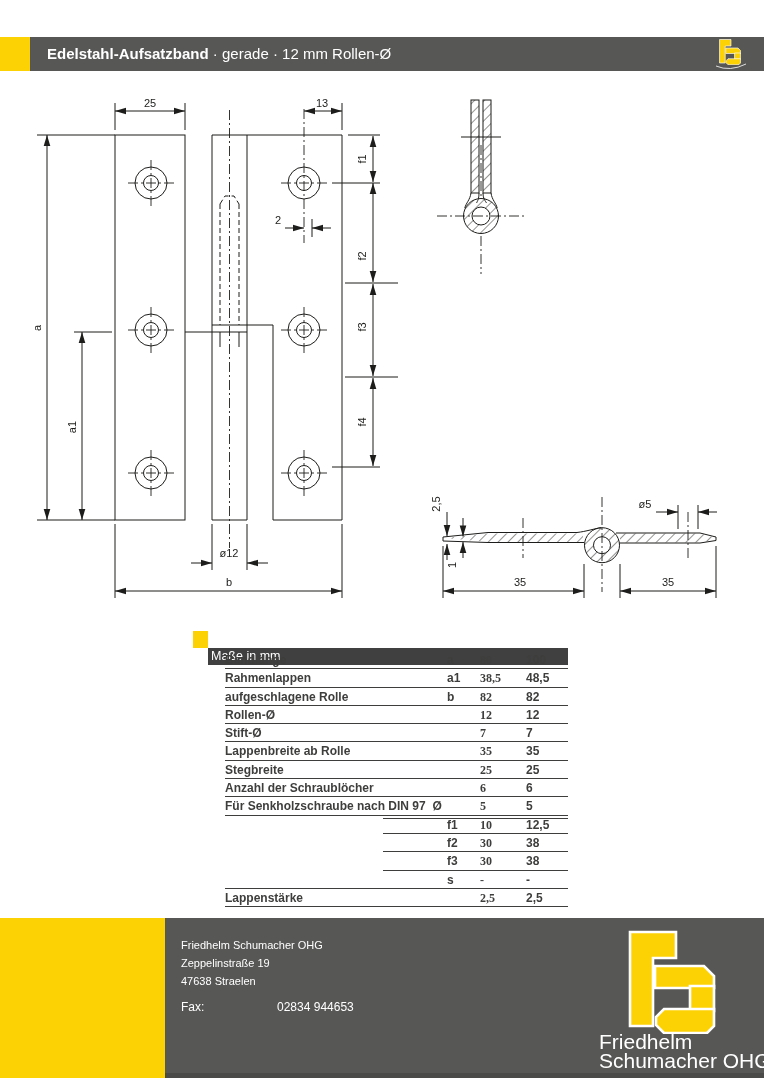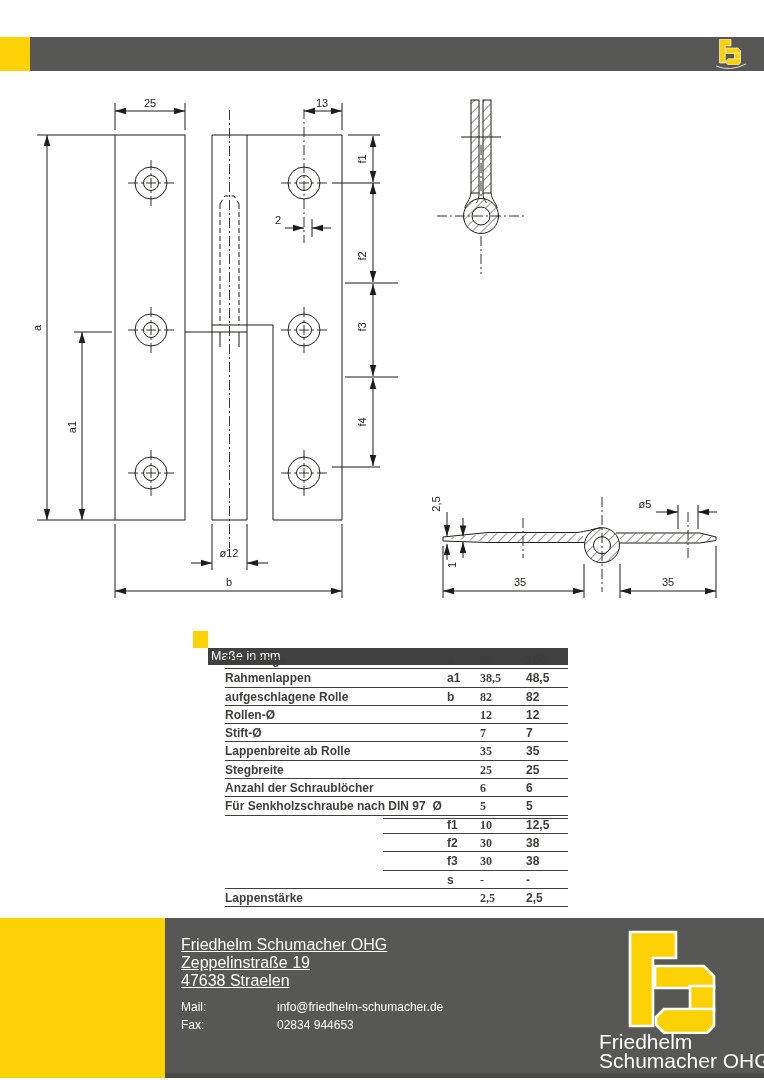--- a/index.html
+++ b/index.html
@@ -33,21 +33,21 @@
   .c2{left:255px;font-family:Liberation Serif, serif;}
   .c3{left:301px;}
   .trow::after{content:"";position:absolute;left:0;right:0;bottom:0;height:1px;background:#3e3e3d;}
   .trow.short::after{left:158px;}
   .trow.dbl::before{content:"";position:absolute;left:158px;right:0;bottom:-3px;height:1px;background:#3e3e3d;}
 
   
   .foot-yellow{position:absolute;left:0;top:918px;width:165px;height:160px;background:#fcd205;}
   .foot-gray{position:absolute;left:165px;top:918px;width:599px;height:160px;background:#575756;}
   .foot-gray .strip{position:absolute;left:0;right:0;bottom:0;height:5px;background:#4a4a49;}
-  .addr{position:absolute;left:181px;top:936px;color:#fff;font-size:16px;text-decoration:underline;}
+  .addr{position:absolute;left:181px;top:936px;color:#fff;font-size:11px;}
   .addr p{margin:0;line-height:18px;}
   .contacts{position:absolute;left:181px;top:998px;color:#fff;font-size:12px;}
   .contacts .row{line-height:18px;}
   .contacts .lbl{display:inline-block;width:96px;}
   .foot-logo{position:absolute;left:626px;top:930px;}
   .foot-logo-text{position:absolute;left:599px;top:1032px;color:#fff;font-size:21px;line-height:19px;white-space:nowrap;}
 </style>
 </head>
 <body>
 
@@ -61,20 +61,23 @@
           <path d="M64,56 H88 V81 H64 Z"></path>
           <path d="M38,79 H88 V96 L81,103 H38 L30,95 V87 Z"></path>
           <path d="M4,2 H50 V28 H27 V96 H4 Z"></path>
         </g>
       </symbol>
     </defs>
   </svg>
 
   <div class="top-accent"></div>
   <div class="top-bar"></div>
+  <div class="top-title">
+    <span class="bold">Edelstahl-Aufsatzband</span><span> · gerade · 12 mm Rollen-Ø</span>
+  </div>
   <svg class="hdr-logo" width="44" height="32" viewBox="0 0 44 32">
     <use href="#fslogo" x="8" y="0" width="24" height="26"></use>
     <path d="M6,27 Q20,33 36,25" stroke="#fff" stroke-width="1" fill="none" opacity="0.8"></path>
   </svg>
 
   <svg class="drawing" width="764" height="535" viewBox="0 85 764 535">
     <defs>
       <marker id="ar" markerWidth="13" markerHeight="9" refX="12" refY="4.5" orient="auto-start-reverse" markerUnits="userSpaceOnUse">
         <path d="M12,4.5 L1,1.2 L1,7.8 Z" fill="#1d1d1b"></path>
       </marker>
@@ -355,21 +358,20 @@
     <div class="strip"></div>
   </div>
 
   <div class="addr">
     <p>Friedhelm Schumacher OHG</p>
     <p>Zeppelinstraße 19</p>
     <p>47638 Straelen</p>
   </div>
 
   <div class="contacts">
-    <div class="row"><span class="lbl">Mail:</span><span>info@friedhelm-schumacher.de</span></div>
     <div class="row"><span class="lbl">Fax:</span><span>02834 944653</span></div>
   </div>
 
   <svg class="foot-logo" width="92" height="104" viewBox="0 0 92 104">
     <use href="#fslogo" width="92" height="104"></use>
   </svg>
   <div class="foot-logo-text">
     <div>Friedhelm</div>
     <div>Schumacher OHG</div>
   </div>

